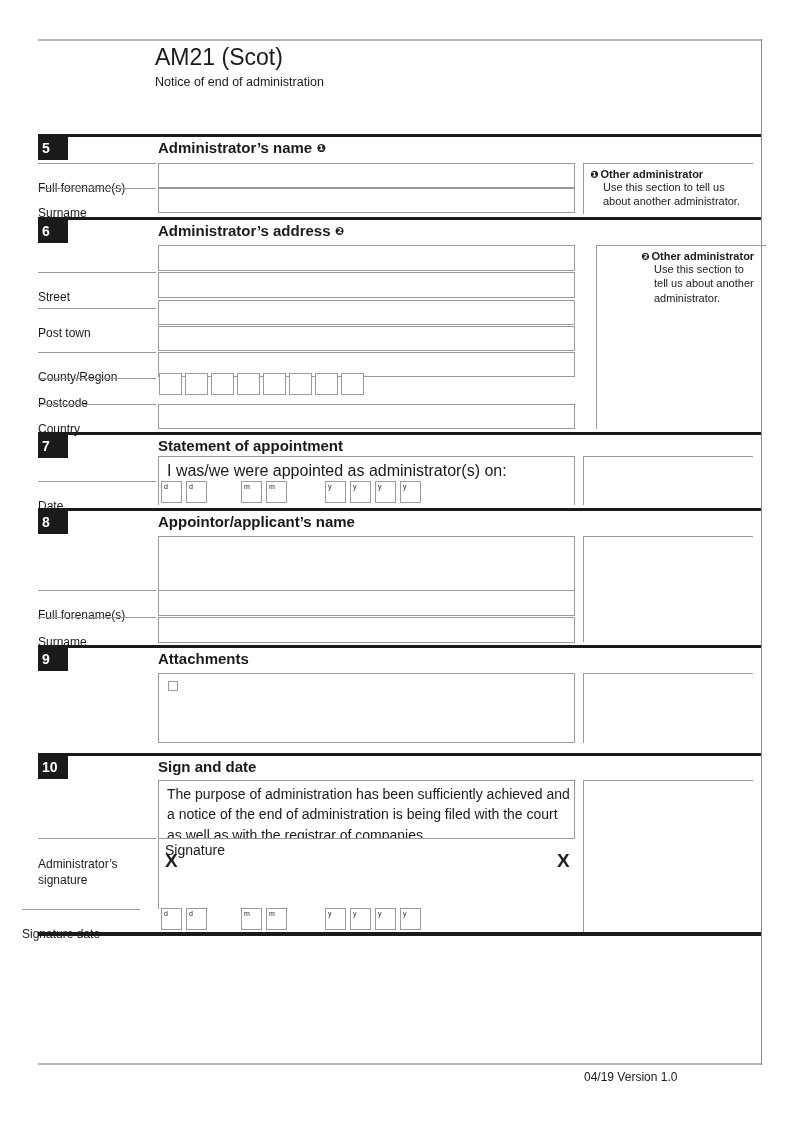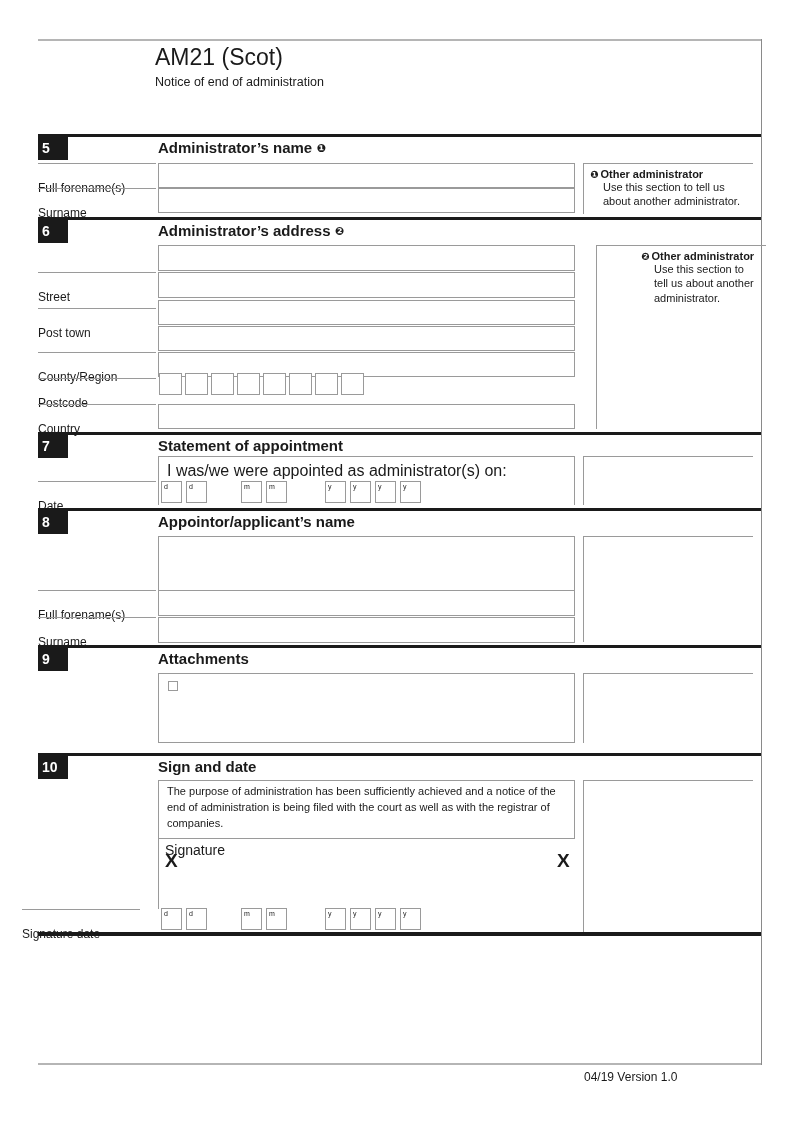--- a/index.html
+++ b/index.html
@@ -162,22 +162,23 @@
   <div class="abs fieldbox" style="left:158px; top:673px; width:417px; height:70px;"></div>
   <div class="abs checkbox" style="left:168px; top:681px;"></div>
 
   <div class="abs notebox" style="left:583px; top:673px; width:170px; height:70px;"></div>
 
   <div class="abs secbar" style="left:38px; top:753px; width:723px;"></div>
   <div class="abs numbox" style="left:38px; top:756px;">10</div>
   <div class="abs sec-title" style="left:158px; top:758px;">Sign and date</div>
 
   <div class="abs openbox-tlr" style="left:158px; top:780px; width:417px; height:58px;"></div>
-  <div class="abs" style="left:167px; top:784px; width:404px; font-size:11px; line-height:1.45;">The purpose of administration has been sufficiently achieved and a notice of the end of administration is being filed with the court as well as with the registrar of companies.</div>
-
+  <div class="abs" style="left:167px; top:784px; width:404px; font-size:14px; line-height:1.45;">The purpose of administration has been sufficiently achieved and a notice of the end of administration is being filed with the court as well as with the registrar of companies.</div>
+
+  <div class="abs labelcell label" style="left:38px; top:838px; line-height:1.35;">Administrator’s signature</div>
   <div class="abs openbox-tl" style="left:158px; top:838px; width:417px; height:71px;"></div>
   <div class="abs sighint" style="left:165px; top:842px;">Signature</div>
   <div class="abs sigx" style="left:165px; top:850px;">X</div>
   <div class="abs sigx" style="left:557px; top:850px;">X</div>
 
   <div class="abs labelcell label" style="left:22px; top:909px;">Signature date</div>
   <div class="datebox" style="left:161px; top:908px;">
       <span class="hint">d</span>
     </div>
   <div class="datebox" style="left:186px; top:908px;">

